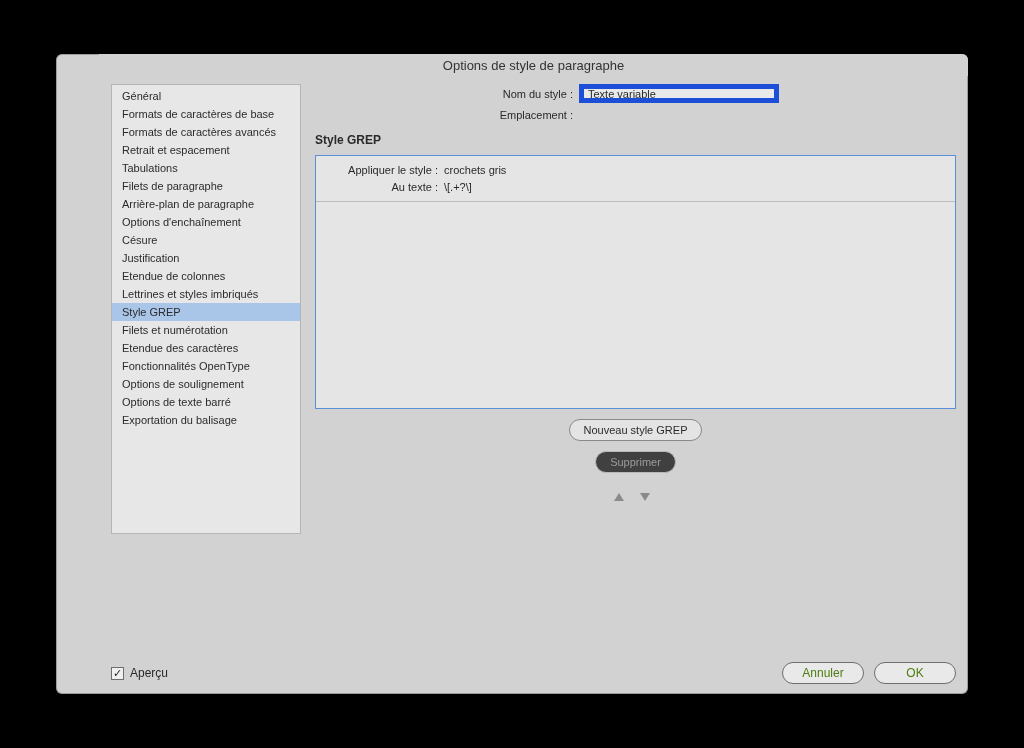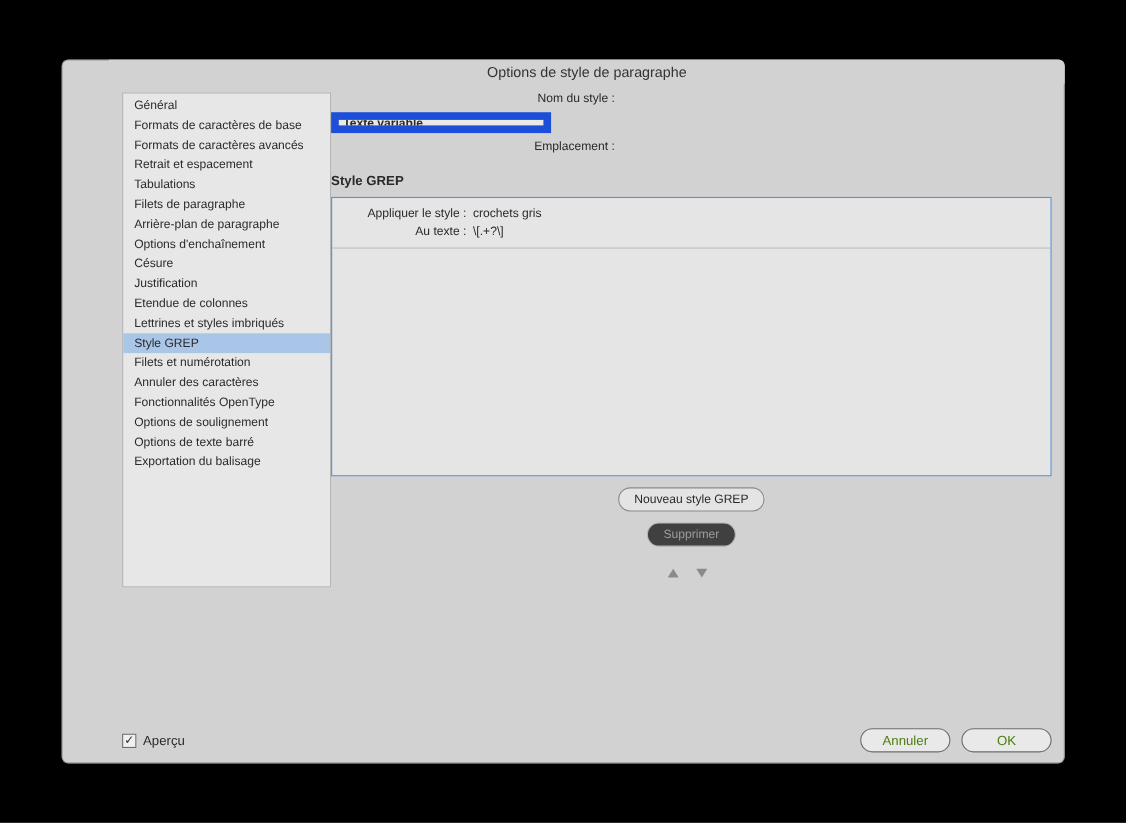--- a/index.html
+++ b/index.html
@@ -35,20 +35,21 @@
   }
   .content {
     flex: 1;
     display: flex;
     flex-direction: column;
     padding: 8px 12px 10px 12px;
   }
   .upper {
     flex: 1;
     display: flex;
+    gap: 14px;
   }
   .sidebar {
     width: 190px;
     background: #e7e7e7;
     border: 1px solid #b5b5b5;
     overflow: auto;
     padding: 2px 0;
     height: 450px;
   }
   .sidebar-item {
@@ -67,38 +68,37 @@
     flex-direction: column;
   }
   .header-fields {
     display: flex;
     flex-direction: column;
     gap: 6px;
     margin-bottom: 12px;
   }
   .field-row {
     display: flex;
-    gap: 6px;
-    flex-direction: column;
+    align-items: center;
+    gap: 6px;
   }
   .field-label {
     width: 258px;
     text-align: right;
     font-size: 11px;
     color: #2a2a2a;
   }
   .field-input {
     width: 200px;
     height: 19px;
-    border: 7px solid #1d4ed8;
+    border: 5px solid #1d4ed8;
     background: #e9e9e9;
     font-size: 11px;
     padding: 1px 4px;
     color: #2a2a2a;
-    font-weight: bold;
   }
   .section-title {
     font-size: 12px;
     font-weight: 600;
     color: #2a2a2a;
     margin-bottom: 8px;
   }
   .grep-list {
     border: 1px solid #5a8fd6;
     background: #e5e5e5;
@@ -220,21 +220,21 @@
           <div class="sidebar-item">Tabulations</div>
           <div class="sidebar-item">Filets de paragraphe</div>
           <div class="sidebar-item">Arrière-plan de paragraphe</div>
           <div class="sidebar-item">Options d'enchaînement</div>
           <div class="sidebar-item">Césure</div>
           <div class="sidebar-item">Justification</div>
           <div class="sidebar-item">Etendue de colonnes</div>
           <div class="sidebar-item">Lettrines et styles imbriqués</div>
           <div class="sidebar-item selected">Style GREP</div>
           <div class="sidebar-item">Filets et numérotation</div>
-          <div class="sidebar-item">Annuler des caractères</div>
+          <div class="sidebar-item">Etendue des caractères</div>
           <div class="sidebar-item">Fonctionnalités OpenType</div>
           <div class="sidebar-item">Options de soulignement</div>
           <div class="sidebar-item">Options de texte barré</div>
           <div class="sidebar-item">Exportation du balisage</div>
         </div>
 
       <div class="main">
 
         <div class="header-fields">
           <div class="field-row">

